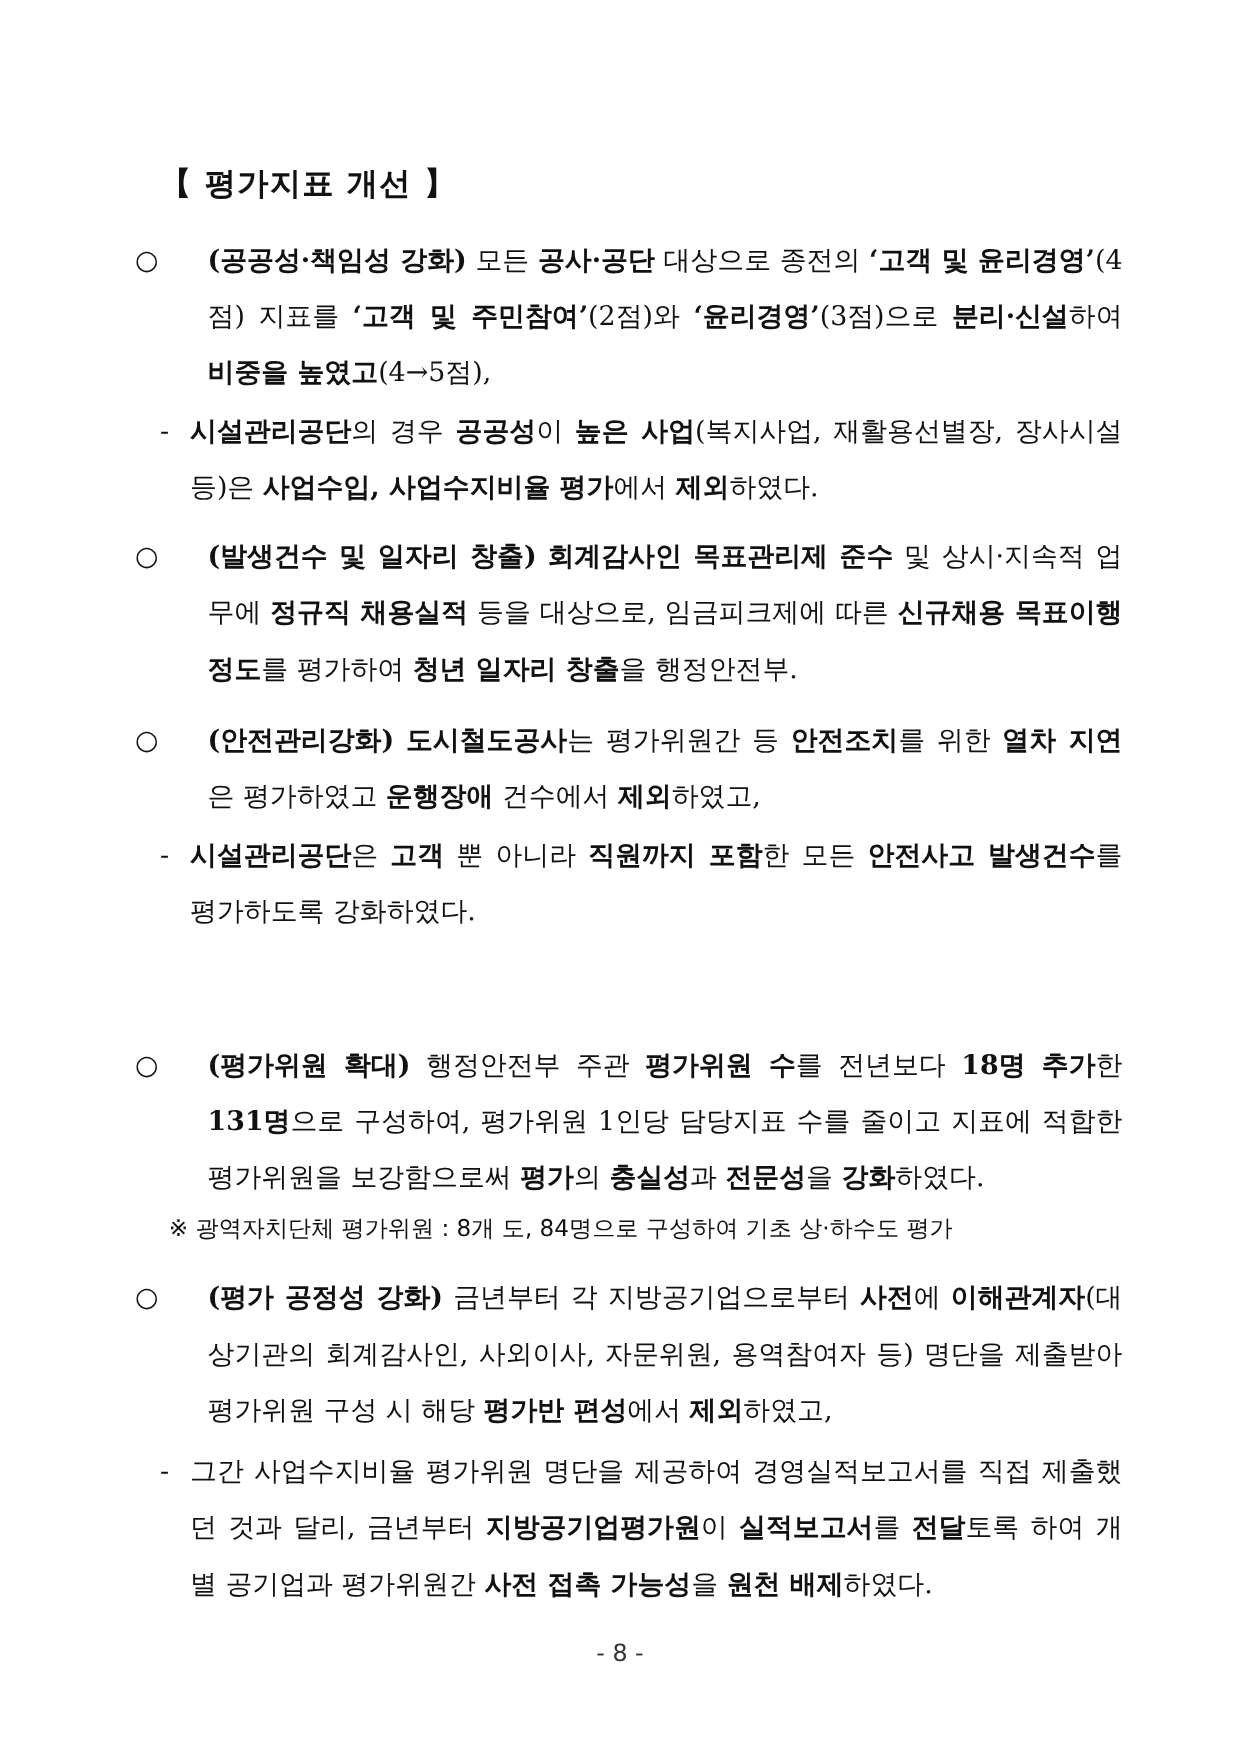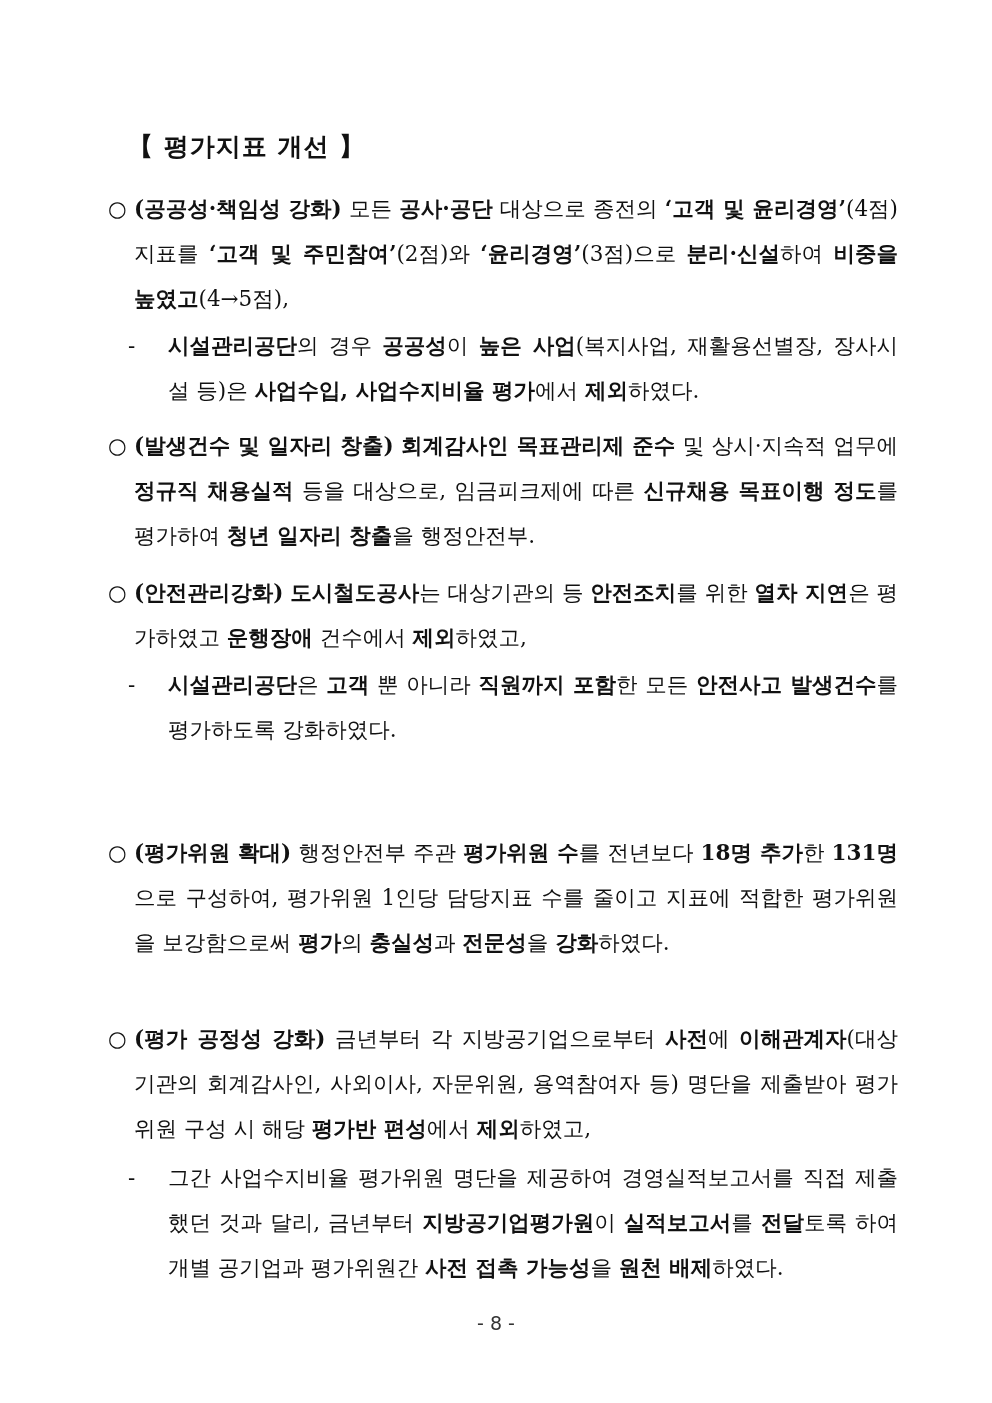--- a/index.html
+++ b/index.html
@@ -3,24 +3,24 @@
 <meta charset="utf-8">
 <style>
   html, body { margin: 0; padding: 0; background: #ffffff; }
   body { width: 992px; height: 1403px; position: relative; overflow: hidden;
          font-family: "DejaVu Serif", "Liberation Serif", serif; color: #111; }
   .page { position: absolute; left: 0; top: 0; width: 992px; height: 1403px; }
   .heading { position: absolute; left: 104px; font-family: "DejaVu Sans", "Liberation Sans", sans-serif;
              font-weight: bold; font-size: 25px; letter-spacing: 1px; color: #111; margin-left: 24px; }
   .para { position: absolute; left: 108px; width: 790px; font-size: 21.5px; line-height: 45px; }
   .para .marker { position: absolute; left: 0; top: 0; font-family: "DejaVu Sans", sans-serif; }
-  .para .text { margin-left: 26px; text-align: justify; text-align-last: left; }
+  .para .text { margin-left: 58px; text-align: justify; text-align-last: left; }
   .sub { position: absolute; left: 128px; width: 770px; font-size: 21.5px; line-height: 45px; }
   .sub .marker { position: absolute; left: 0; top: 0; }
-  .sub .text { margin-left: 40px; text-align: justify; text-align-last: left; }
+  .sub .text { margin-left: 24px; text-align: justify; text-align-last: left; }
   .note { position: absolute; left: 135px; width: 760px; font-size: 18.5px; line-height: 30px;
           font-family: "DejaVu Sans", "Liberation Sans", sans-serif; }
   .b { font-weight: bold; }
   .footer { position: absolute; left: 0; width: 992px; top: 1312px; text-align: center;
             font-size: 19px; color: #333; font-family: "DejaVu Sans", sans-serif; }
 </style>
 </head>
 <body>
 
 <div class="page">
@@ -37,34 +37,38 @@
     <div class="text"><span class="b">시설관리공단</span><span>의 경우 </span><span class="b">공공성</span><span>이 </span><span class="b">높은 사업</span><span>(복지사업, 재활용선별장, 장사시설 등)은 </span><span class="b">사업수입, 사업수지비율 평가</span><span>에서 </span><span class="b">제외</span><span>하였다.</span></div>
   </div>
 
   <div class="para" style="top:423px;">
     <span class="marker">○</span>
     <div class="text"><span class="b">(발생건수 및 일자리 창출)</span><span> </span><span class="b">회계감사인 목표관리제 준수</span><span> 및 상시·지속적 업무에 </span><span class="b">정규직 채용실적</span><span> 등을 대상으로, 임금피크제에 따른 </span><span class="b">신규채용 목표이행 정도</span><span>를 평가하여 </span><span class="b">청년 일자리 창출</span><span>을 행정안전부.</span></div>
   </div>
 
   <div class="para" style="top:570px;">
     <span class="marker">○</span>
-    <div class="text"><span class="b">(안전관리강화)</span><span> </span><span class="b">도시철도공사</span><span>는 대상기관의 등 </span><span class="b">안전조치</span><span>를 위한 </span><span class="b">열차 지연</span><span>은 평가하였고 </span><span class="b">운행장애</span><span> 건수에서 </span><span class="b">제외</span><span>하였고,</span></div>
+    <div class="text"><span class="b">(안전관리강화)</span><span> </span><span class="b">도시철도공사</span><span>는 평가위원간 등 </span><span class="b">안전조치</span><span>를 위한 </span><span class="b">열차 지연</span><span>은 평가하였고 </span><span class="b">운행장애</span><span> 건수에서 </span><span class="b">제외</span><span>하였고,</span></div>
   </div>
 
   <div class="sub" style="top:662px;">
     <span class="marker">-</span>
     <div class="text"><span class="b">시설관리공단</span><span>은 </span><span class="b">고객</span><span> 뿐 아니라 </span><span class="b">직원까지 포함</span><span>한 모든 </span><span class="b">안전사고 발생건수</span><span>를 평가하도록 강화하였다.</span></div>
   </div>
 
 
   <div class="para" style="top:830px;">
     <span class="marker">○</span>
     <div class="text"><span class="b">(평가위원 확대)</span><span> 행정안전부 주관 </span><span class="b">평가위원 수</span><span>를 전년보다 </span><span class="b">18명 추가</span><span>한 </span><span class="b">131명</span><span>으로 구성하여, 평가위원 1인당 담당지표 수를 줄이고 지표에 적합한 평가위원을 보강함으로써 </span><span class="b">평가</span><span>의 </span><span class="b">충실성</span><span>과 </span><span class="b">전문성</span><span>을 </span><span class="b">강화</span><span>하였다.</span></div>
   </div>
 
+  <div class="note" style="top:969px;">
+    <span>※</span>
+    <span> <span>광역자치단체 평가위원 : 8개 도, 84명으로 구성하여 기초 상·하수도 평가</span></span>
+  </div>
 
   <div class="para" style="top:1016px;">
     <span class="marker">○</span>
     <div class="text"><span class="b">(평가 공정성 강화)</span><span> 금년부터 각 지방공기업으로부터 </span><span class="b">사전</span><span>에 </span><span class="b">이해관계자</span><span>(대상기관의 회계감사인, 사외이사, 자문위원, 용역참여자 등) 명단을 제출받아 평가위원 구성 시 해당 </span><span class="b">평가반 편성</span><span>에서 </span><span class="b">제외</span><span>하였고,</span></div>
   </div>
 
   <div class="sub" style="top:1155px;">
     <span class="marker">-</span>
     <div class="text"><span>그간 사업수지비율 평가위원 명단을 제공하여 경영실적보고서를 직접 제출했던 것과 달리, 금년부터 </span><span class="b">지방공기업평가원</span><span>이 </span><span class="b">실적보고서</span><span>를 </span><span class="b">전달</span><span>토록 하여 개별 공기업과 평가위원간 </span><span class="b">사전 접촉 가능성</span><span>을 </span><span class="b">원천 배제</span><span>하였다.</span></div>
   </div>

